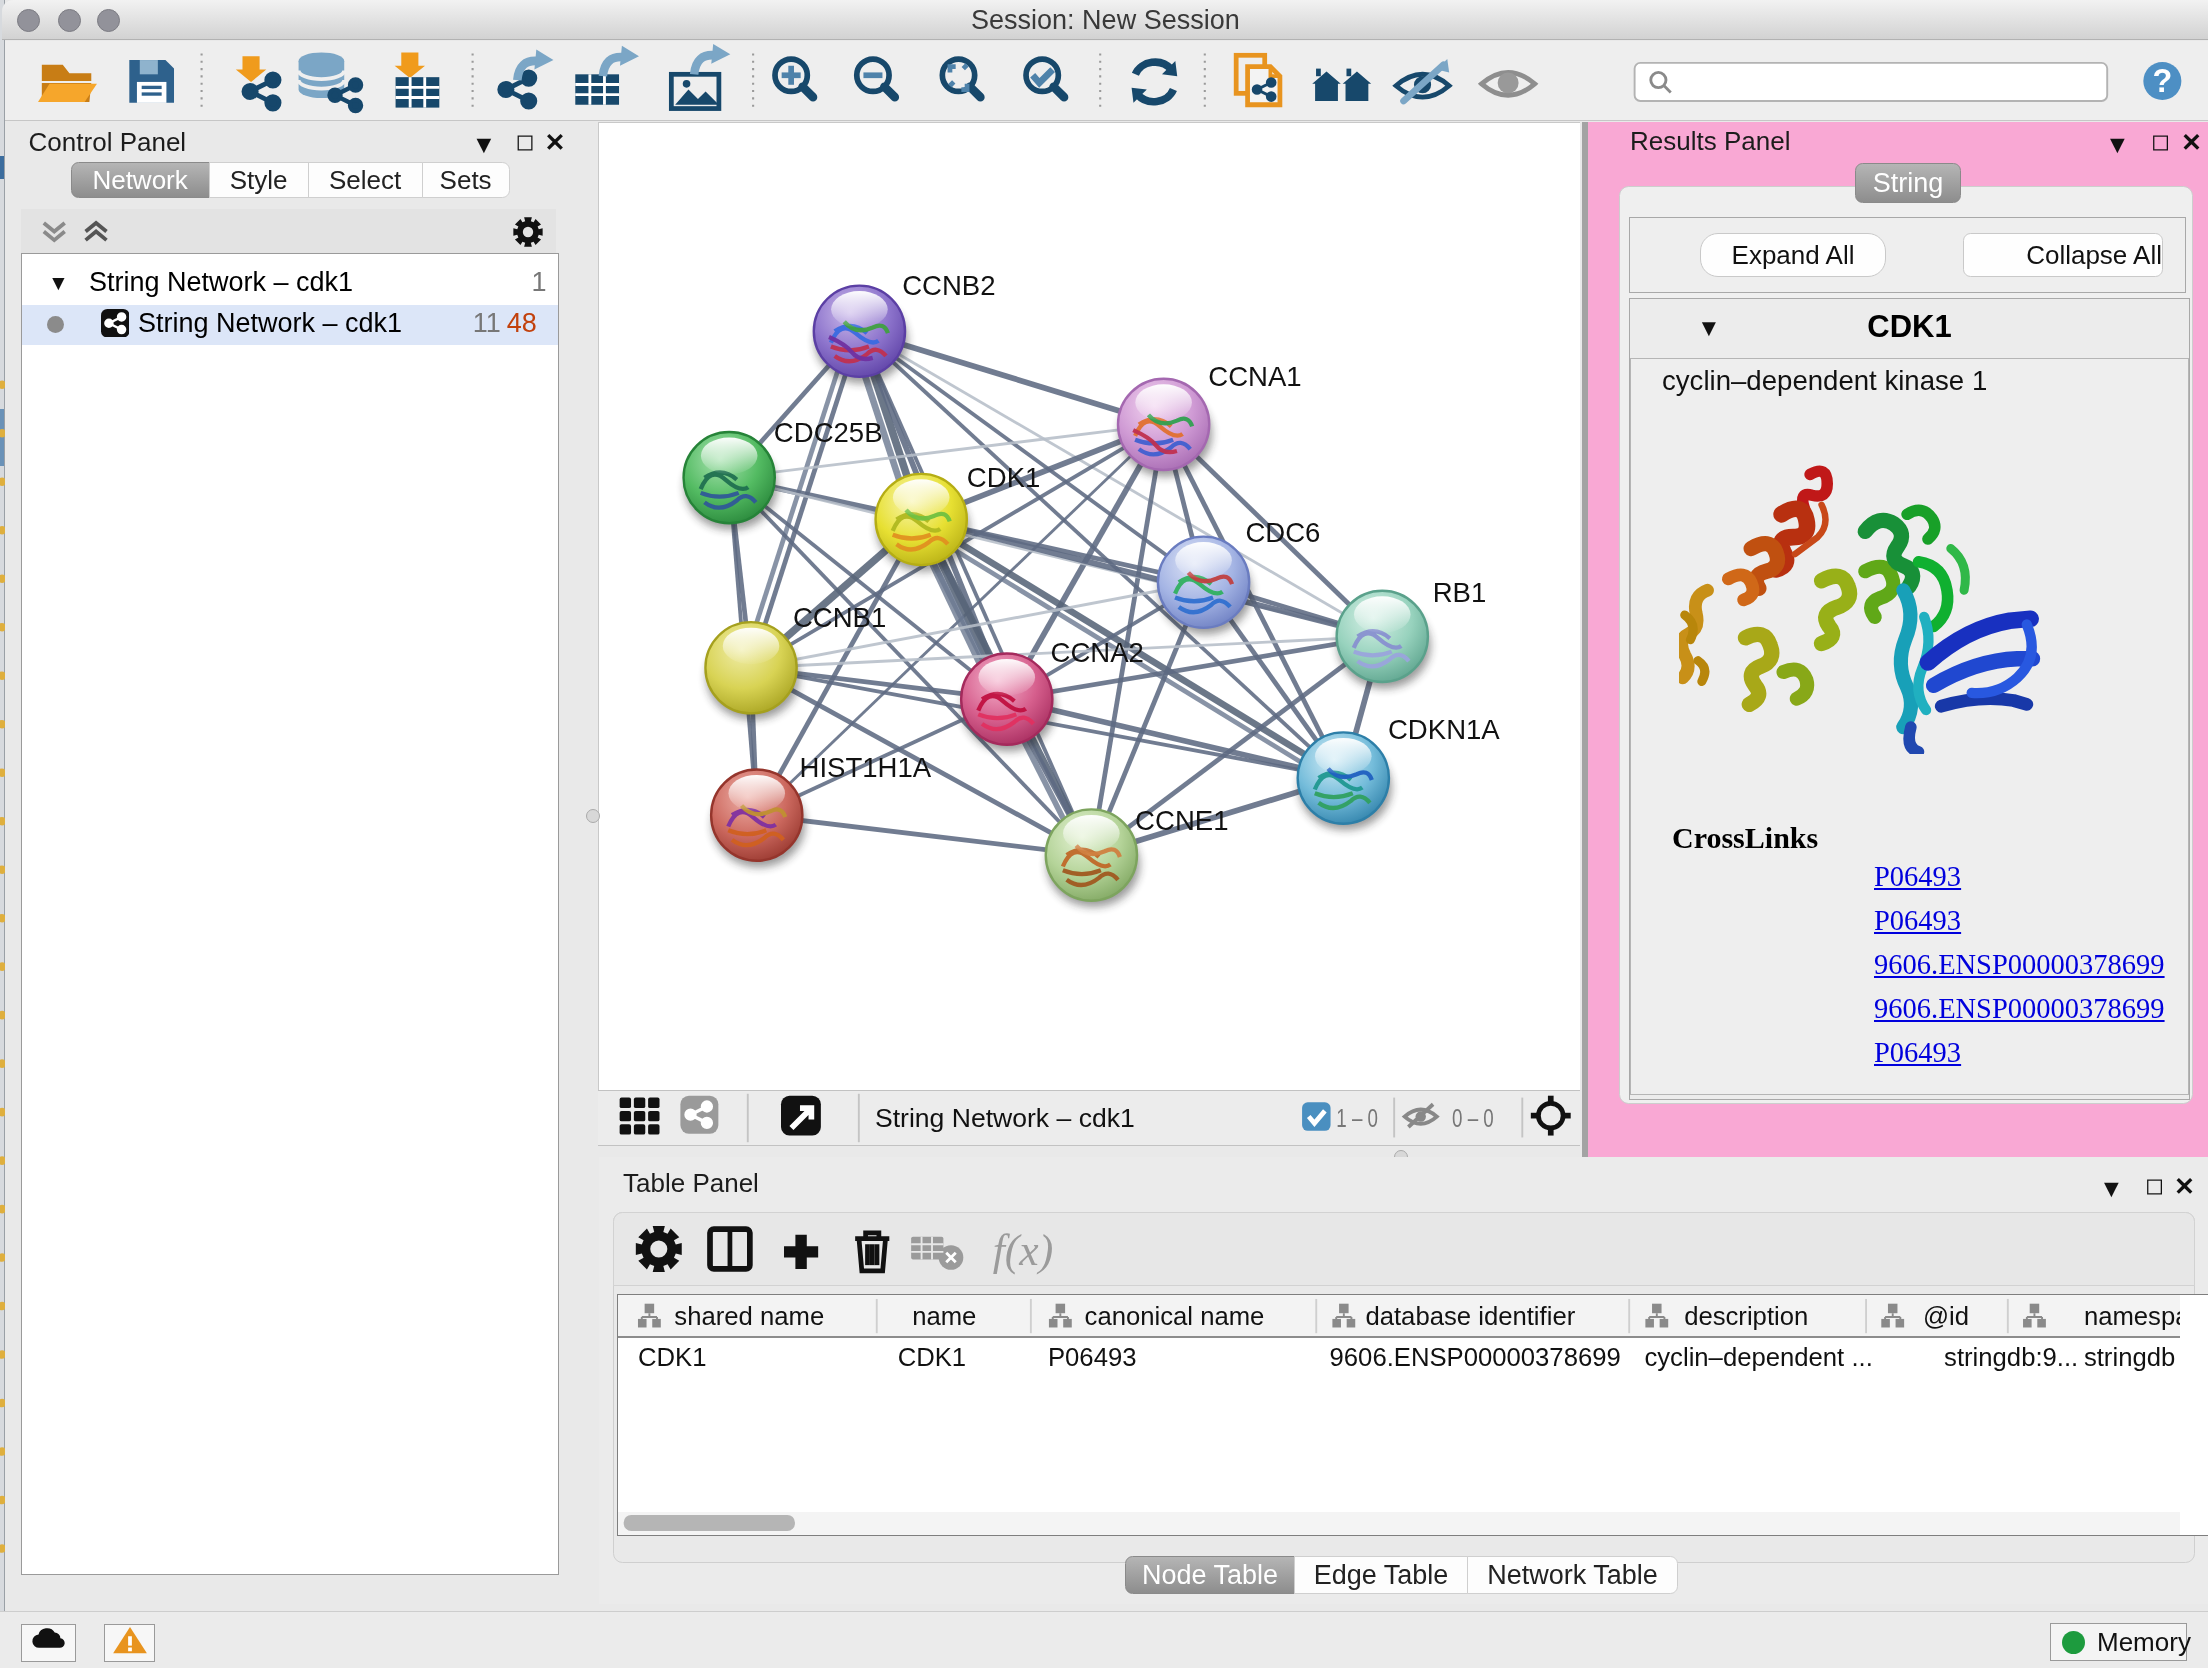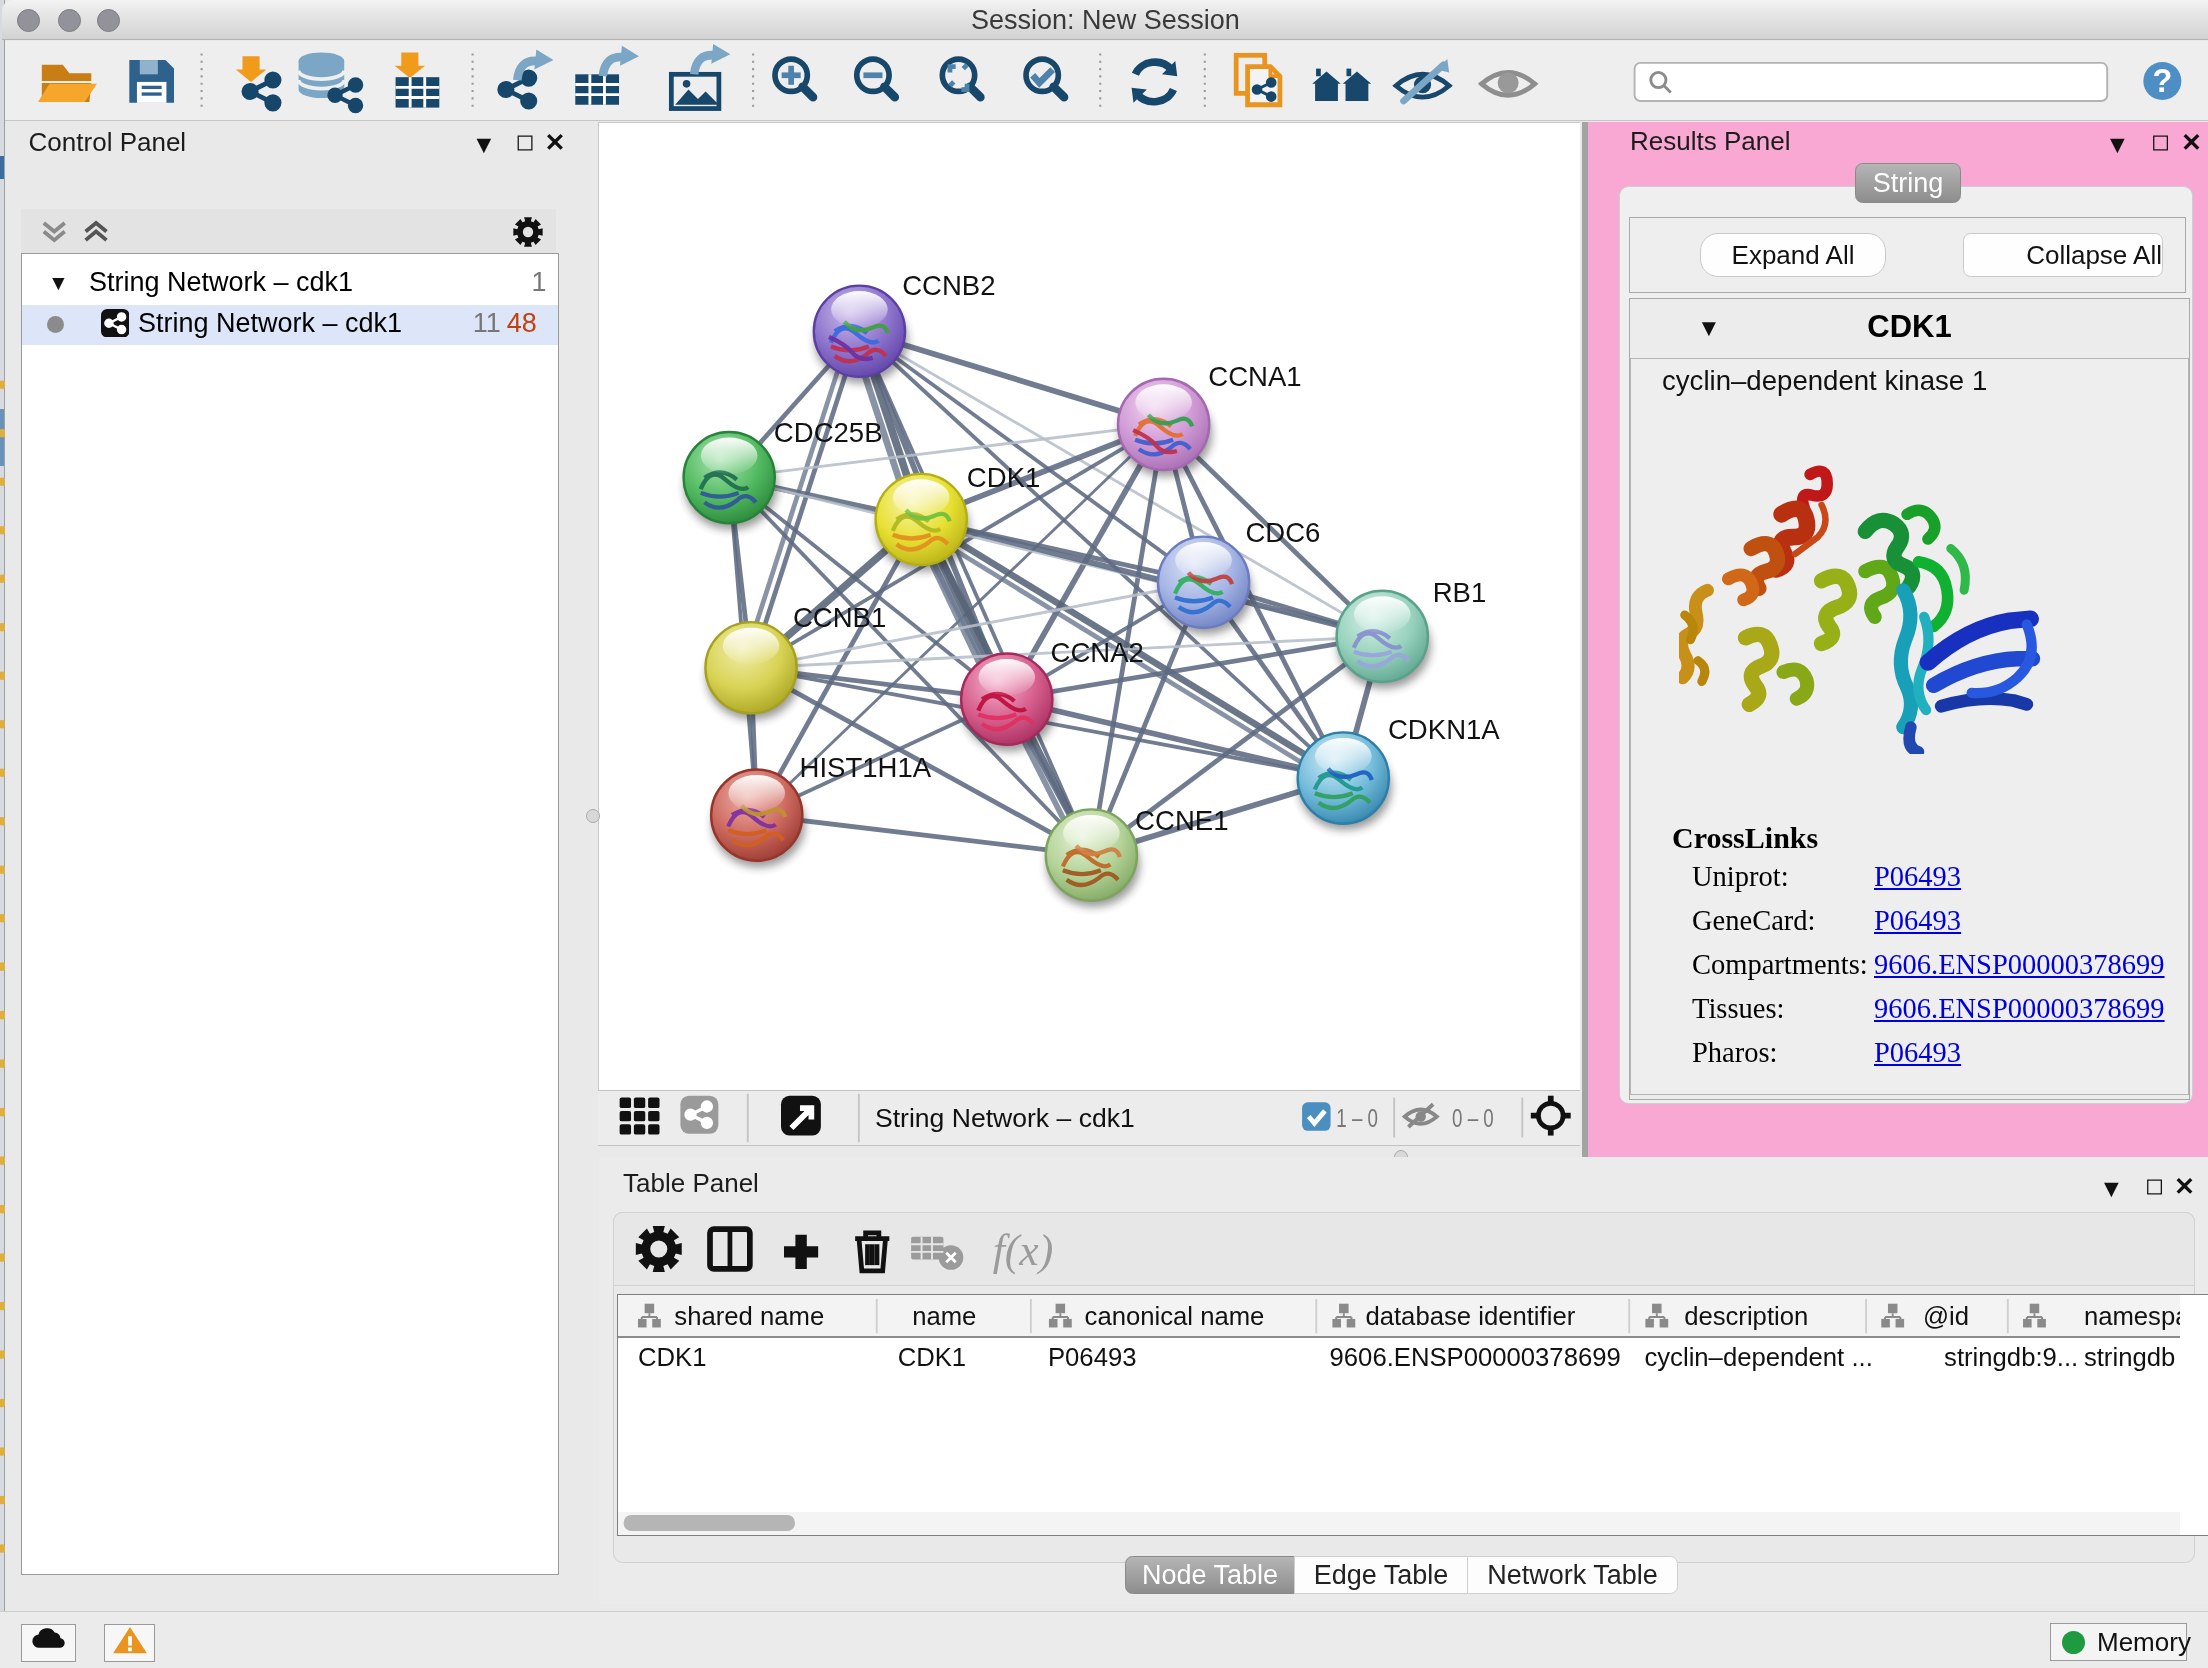--- a/index.html
+++ b/index.html
@@ -174,20 +174,23 @@
     <circle cx="2274" cy="43" r="20" fill="#4d8fc4"></circle>
     <text x="2274" y="55" text-anchor="middle" font-size="34" font-weight="bold" fill="#fff" font-family="Liberation Sans,sans-serif">?</text>
   </svg>
 
 <div class="abs" style="left:7.6px;top:122px;width:555px;height:1463px">
   <div class="panel-title" style="position:absolute;left:21px;top:4.8px">Control Panel</div>
   <div class="wctl" style="left:464px;top:7.6px">▼</div>
   <div class="wctl" style="left:508px;top:5.7px;font-size:23px">◻</div>
   <div class="wctl" style="left:537px;top:5.7px;font-weight:bold">✕</div>
 
+  <div style="position:absolute;left:63px;top:40px">
+    <div class="tab tabsel" style="width:139px;border-radius:7.6px 0 0 7.6px">Network</div><div class="tab tabun" style="width:100px;margin-left:-1px">Style</div><div class="tab tabun" style="width:115px;margin-left:-1px">Select</div><div class="tab tabun" style="width:88px;margin-left:-1px;border-radius:0 7.6px 7.6px 0">Sets</div>
+  </div>
 
   <div style="position:absolute;left:13.3px;top:87px;width:535px;height:45px;background:#e3e3e3">
     <svg style="position:absolute;left:19px;top:9.5px" width="76" height="27" viewBox="0 0 80 28">
         <g fill="none" stroke="#8a8a8a" stroke-width="4">
           <path d="M4 4 l11 9 l11 -9"></path>
           <path d="M4 13 l11 9 l11 -9"></path>
         </g>
         <g fill="none" stroke="#555" stroke-width="4">
           <path d="M48 13 l11 -9 l11 9"></path>
           <path d="M48 22 l11 -9 l11 9"></path>
@@ -506,27 +509,20 @@
             <path d="M236 140 q14 24 2 52 q-10 26 2 50 q10 22 -4 42" stroke="#18a0b8" stroke-width="14.85"></path>
             <path d="M258 168 q10 26 -2 54 q-10 24 4 44" stroke="#20b0c0" stroke-width="10.8"></path>
             <path d="M262 216 q40 -36 86 -44 l22 -2" stroke="#1830c0" stroke-width="17.55"></path>
             <path d="M268 240 q44 -26 88 -28 l16 0" stroke="#2048d0" stroke-width="16.2"></path>
             <path d="M276 262 q40 -12 76 -6 l14 4" stroke="#1838a8" stroke-width="13.5"></path>
             <path d="M366 176 q14 34 -10 56 q-20 18 -48 16" stroke="#2858e0" stroke-width="10.8"></path>
             <path d="M244 284 q-6 22 8 26" stroke="#2048b0" stroke-width="12.15"></path>
           </g>
         </svg>
       <div style="font-family:'Liberation Serif',serif;font-size:30px;color:#000;position:absolute;left:41px;top:462px;font-weight:bold">CrossLinks</div>
-      <div style="font-family:'Liberation Serif',serif;font-size:28.5px;color:#000;position:absolute;left:61px;top:496px;line-height:44px">
-        <div>Uniprot:</div>
-          <div>GeneCard:</div>
-          <div>Compartments:</div>
-          <div>Tissues:</div>
-          <div>Pharos:</div>
-      </div>
       <div style="font-family:'Liberation Serif',serif;font-size:28.5px;position:absolute;left:243px;top:496px;line-height:44px">
         <div><a class="lnk">P06493</a></div>
           <div><a class="lnk">P06493</a></div>
           <div><a class="lnk">9606.ENSP00000378699</a></div>
           <div><a class="lnk">9606.ENSP00000378699</a></div>
           <div><a class="lnk">P06493</a></div>
       </div>
     </div>
   </div>
 </div>

